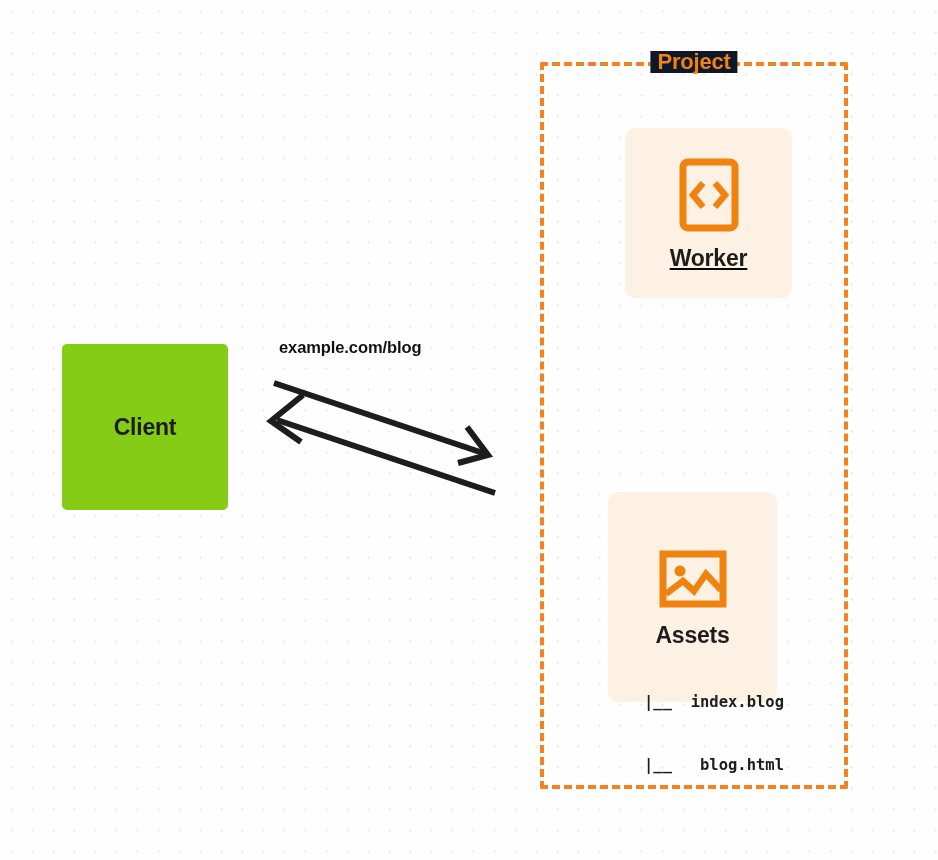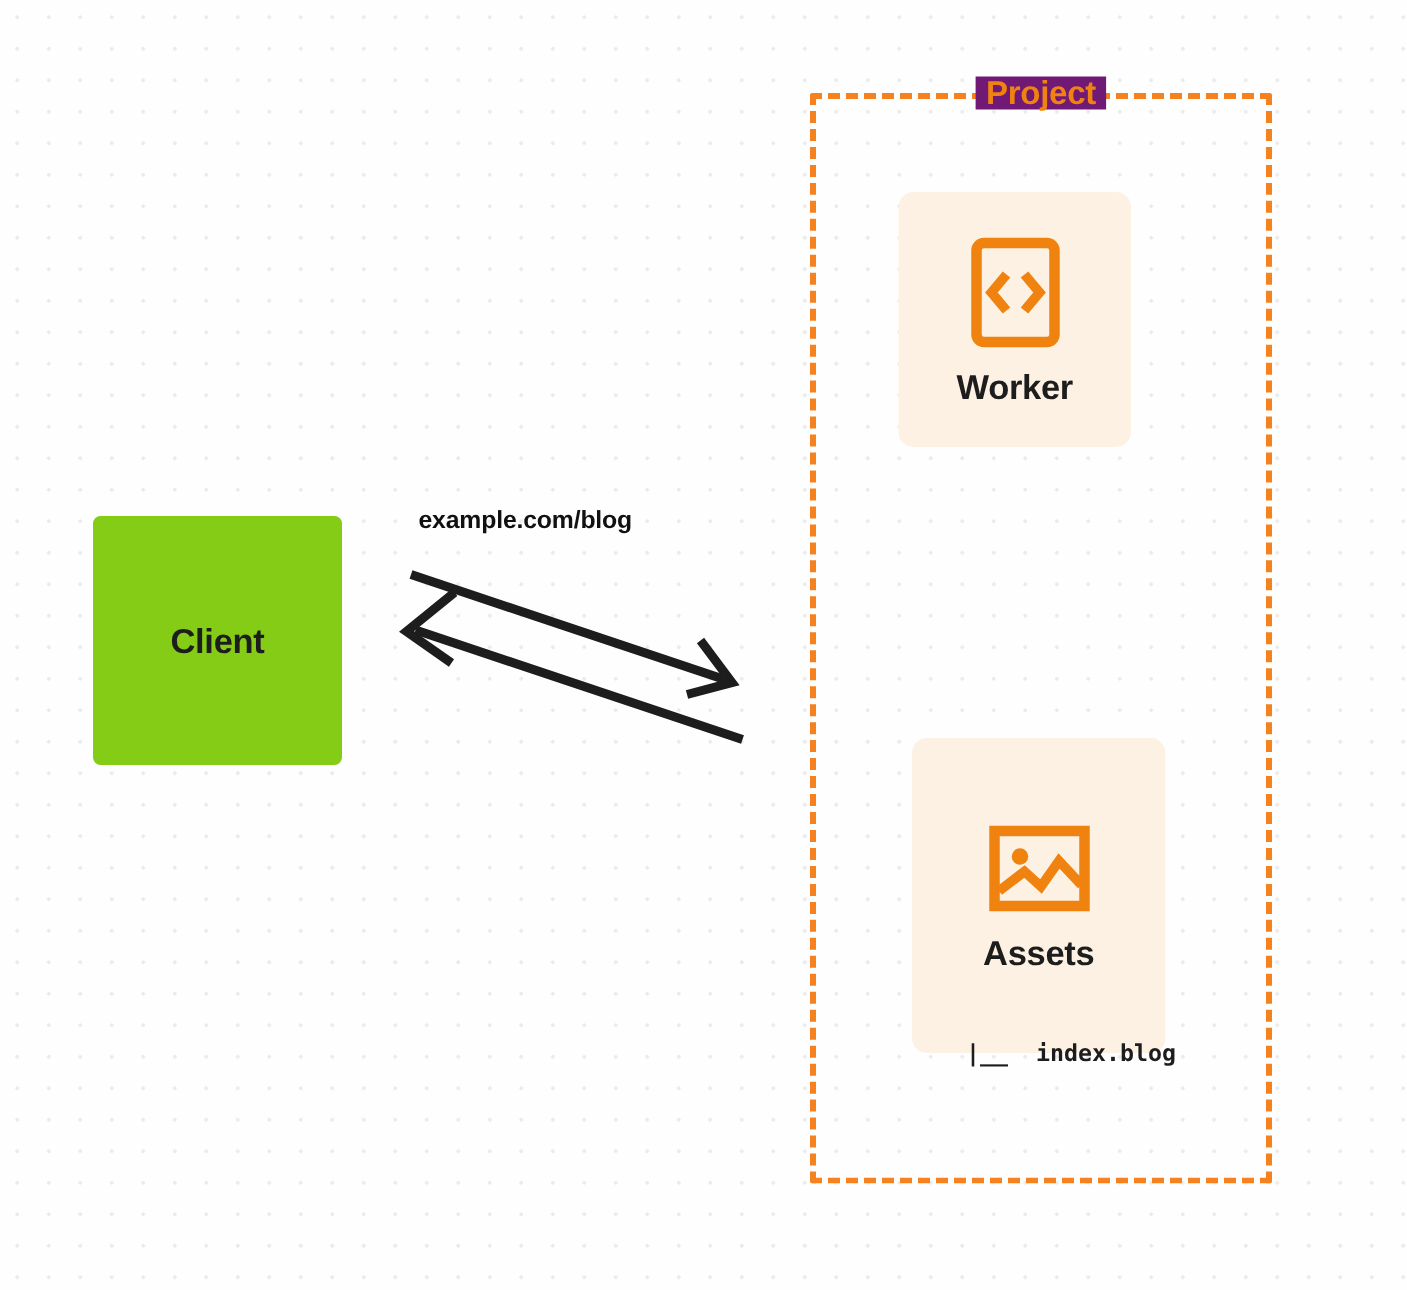--- a/index.html
+++ b/index.html
@@ -70,45 +70,46 @@
     height: 727px;
     box-sizing: border-box;
     border: 4px dashed #f6821f;
     border-radius: 2px;
   }
   .project-title {
     position: absolute;
     left: 50%;
     top: -4px;
     transform: translate(-50%, -50%);
-    background: #701a75;
+    background: #0f172a;
     padding: 0 7px;
     font-size: 22px;
     font-weight: bold;
     color: #f0820f;
     letter-spacing: -0.2px;
     white-space: nowrap;
     line-height: 1;
   }
 
   
   .card {
     position: absolute;
     background: #fdf1e4;
     border-radius: 10px;
     display: flex;
     flex-direction: column;
     align-items: center;
     justify-content: center;
   }
   .card-worker {
-    left: 599px;
+    left: 625px;
     top: 128px;
-    width: 155px;
+    width: 167px;
     height: 170px;
+    text-decoration: underline;
   }
   .card-assets {
     left: 608px;
     top: 492px;
     width: 169px;
     height: 210px;
   }
   .card-icon {
     display: block;
     margin-bottom: 14px;
@@ -179,14 +180,15 @@
   <svg class="card-icon" width="70" height="62" viewBox="0 0 70 62">
     <rect x="5" y="6" width="60" height="50" fill="none" stroke="#f0820f" stroke-width="7"></rect>
     <circle cx="22" cy="23" r="5.5" fill="#f0820f"></circle>
     <polyline points="8,46 25,33 36,43 48,26 63,42" fill="none" stroke="#f0820f" stroke-width="6.5" stroke-linejoin="miter" stroke-linecap="butt"></polyline>
   </svg>
   <span class="card-label">Assets</span>
 </div>
 
 <div class="file-tree">
   <div>      |__  index.blog</div>
+  <div>      |__   blog.html</div>
   
 </div>
 
 </body></html>

